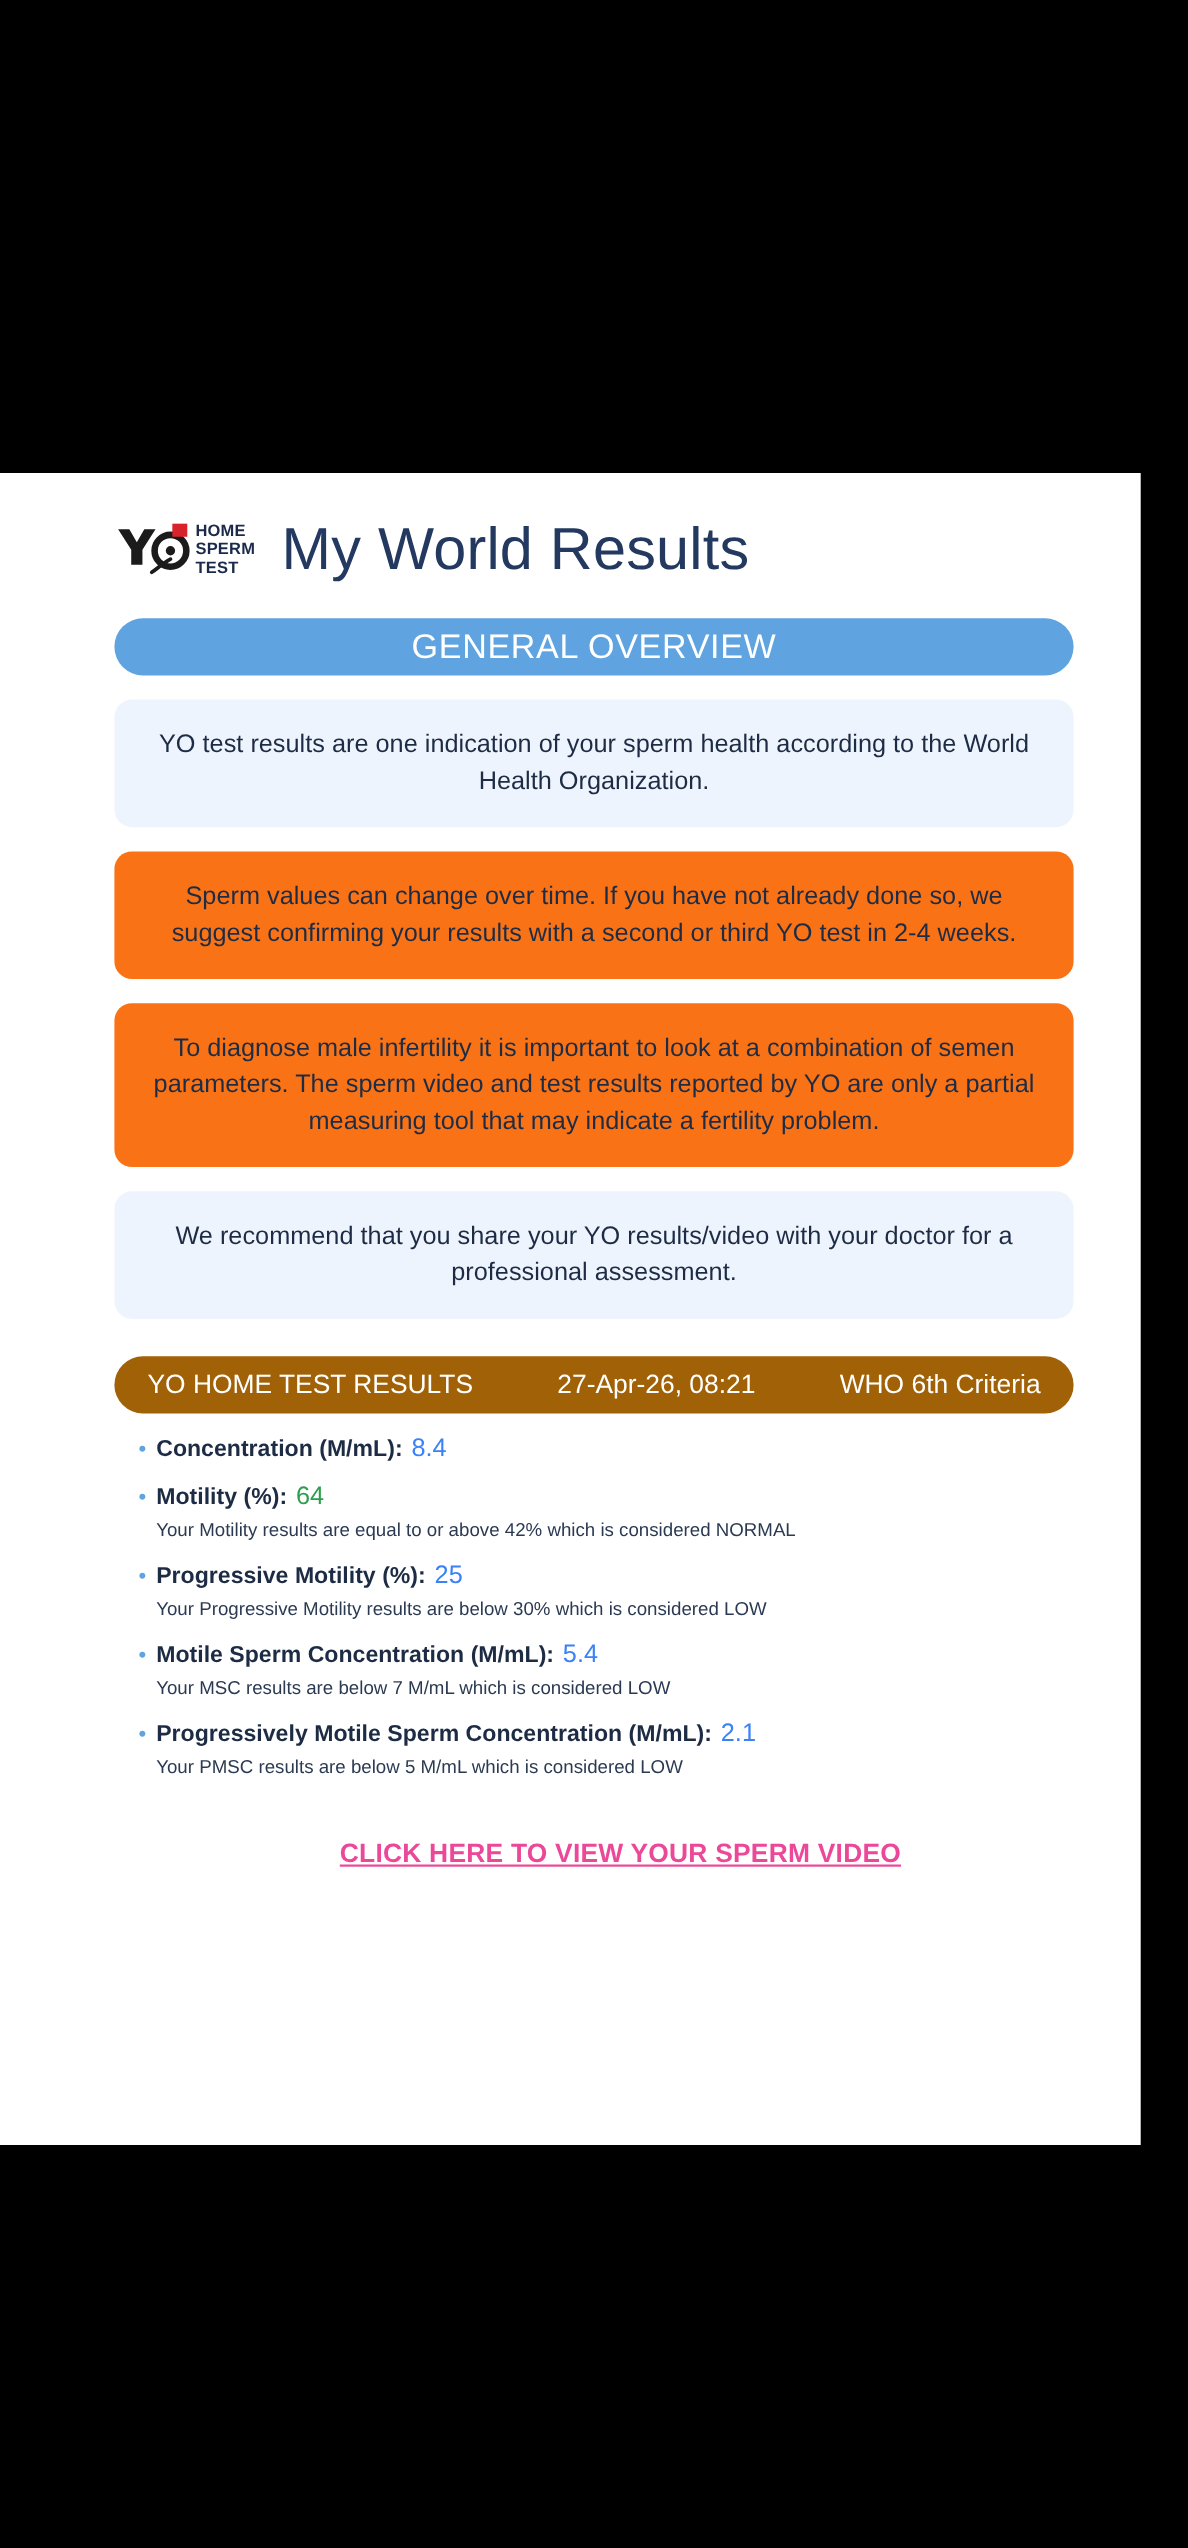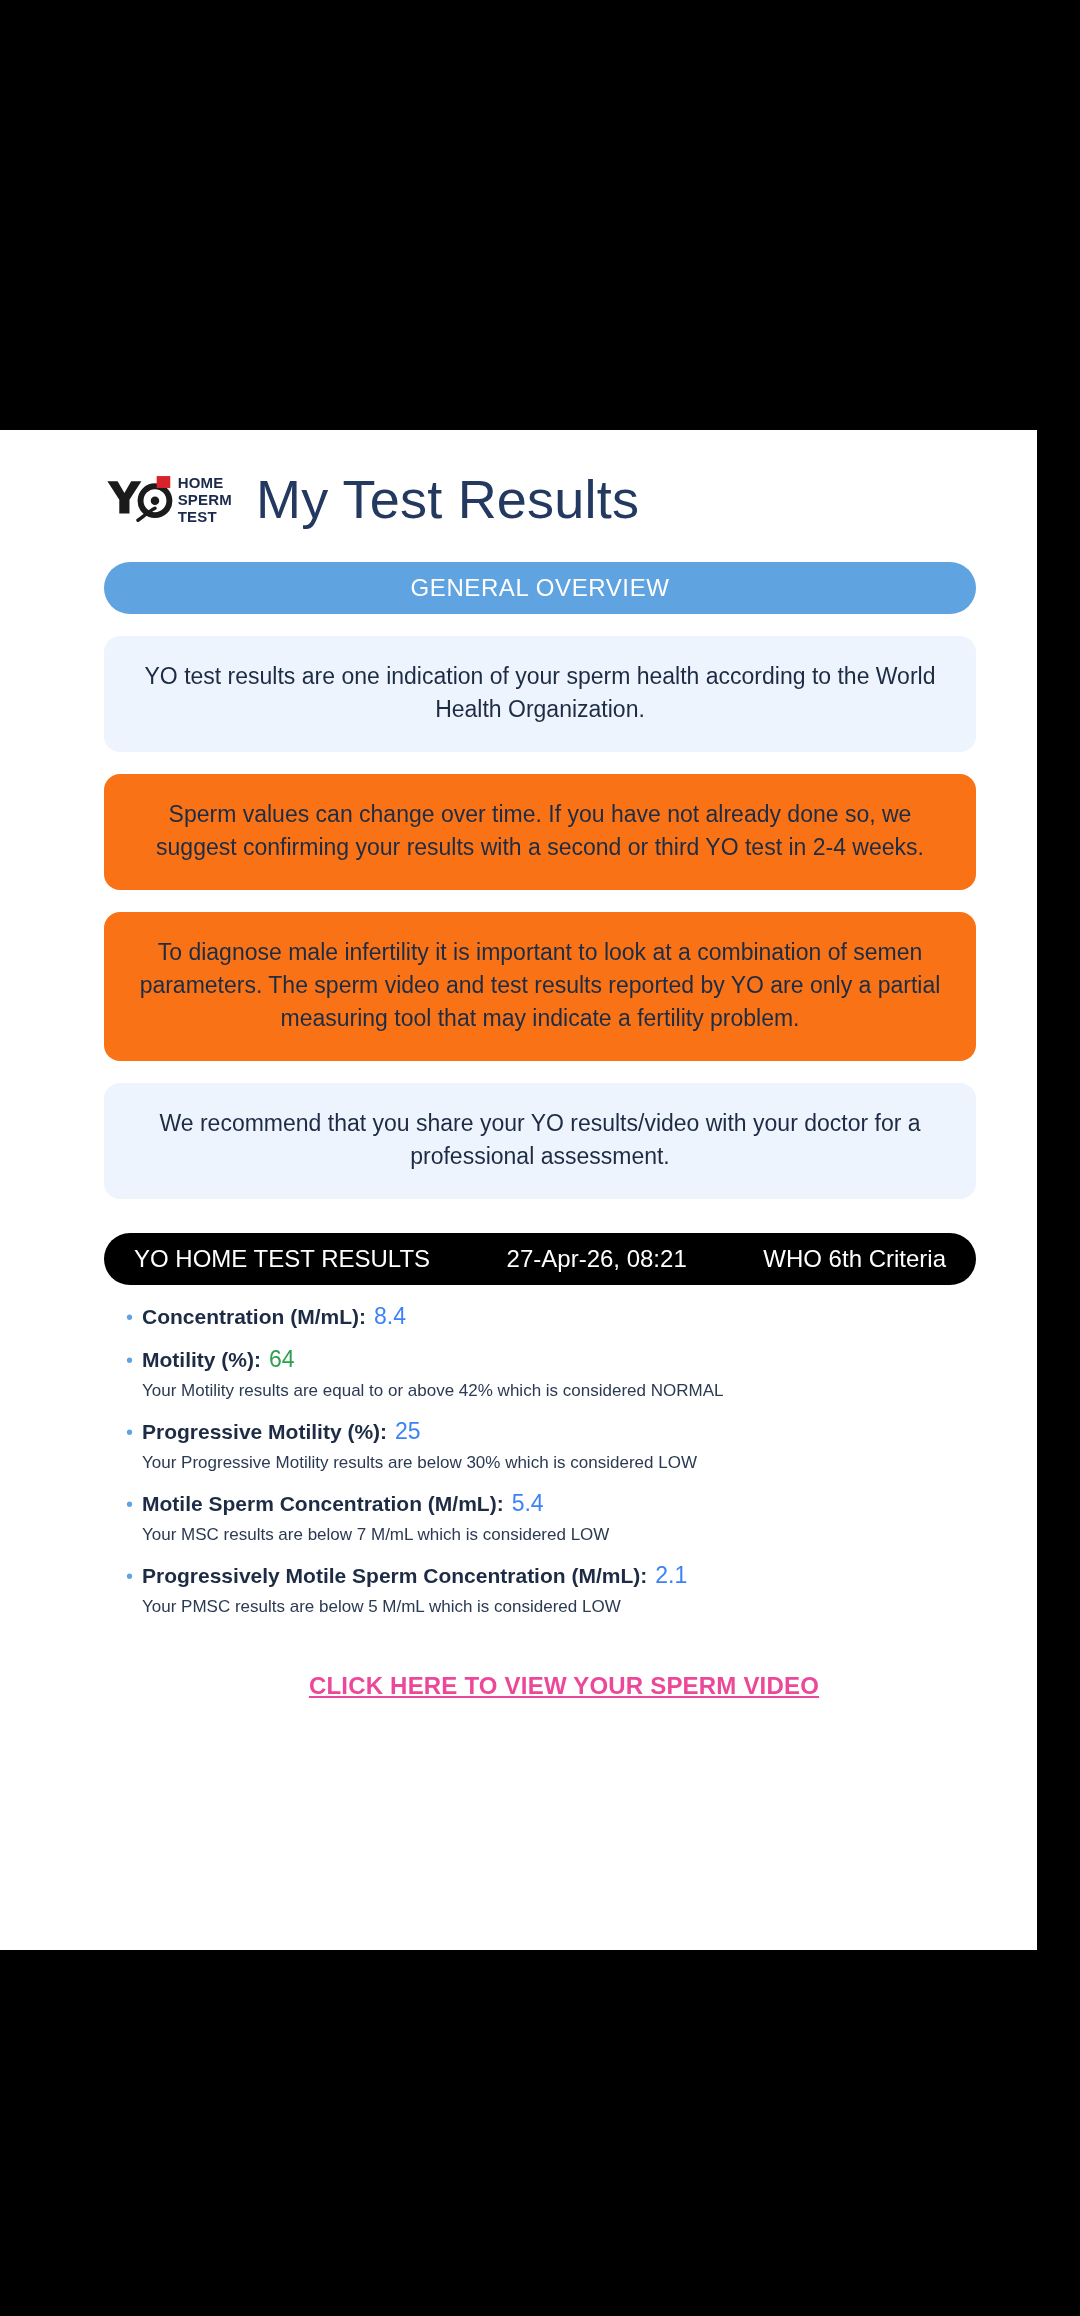--- a/index.html
+++ b/index.html
@@ -72,21 +72,21 @@
   
   .section-bar {
     margin-top: 32px;
     height: 52px;
     border-radius: 26px;
     background: #5fa3e0;
     color: #ffffff;
     display: flex;
     align-items: center;
     justify-content: center;
-    font-size: 24px;
+    font-size: 31px;
     letter-spacing: 0.6px;
   }
 
   
   .card {
     margin-top: 22px;
     border-radius: 16px;
     padding: 24px 28px 26px 28px;
     color: #1d2c44;
     font-size: 23px;
@@ -94,21 +94,21 @@
     text-align: center;
   }
   .card.light { background: #eef4fd; }
   .card.dark  { background: #f97316; }
 
   
   .results-bar {
     margin-top: 34px;
     height: 52px;
     border-radius: 26px;
-    background: #000000;
+    background: #a16207;
     color: #ffffff;
     display: flex;
     align-items: center;
     font-size: 24px;
     padding: 0 30px;
     box-sizing: border-box;
   }
   .results-bar .rb-left { flex: 0 0 auto; }
   .results-bar .rb-mid  { flex: 1 1 auto; text-align: center; }
   .results-bar .rb-right{ flex: 0 0 auto; }
@@ -180,21 +180,21 @@
             <circle cx="60" cy="31" r="5" fill="#1b1b1b"></circle>
             <path d="M60 40 C52 44, 46 50, 40 54" fill="none" stroke="#1b1b1b" stroke-width="4" stroke-linecap="round"></path>
             <rect x="62" y="2" width="16" height="14" fill="#d8232a"></rect>
           </svg>
           <div class="logo-sub">
             <div>HOME</div>
             <div>SPERM</div>
             <div>TEST</div>
           </div>
         </div>
-        <div class="title">My Test Results</div>
+        <div class="title">My World Results</div>
       </div>
 
       <div class="section-bar">
         <span>GENERAL OVERVIEW</span>
       </div>
 
       <div class="card light">
         <span>YO test results are one indication of your sperm health according to the World Health Organization.</span>
       </div>
       <div class="card dark">

